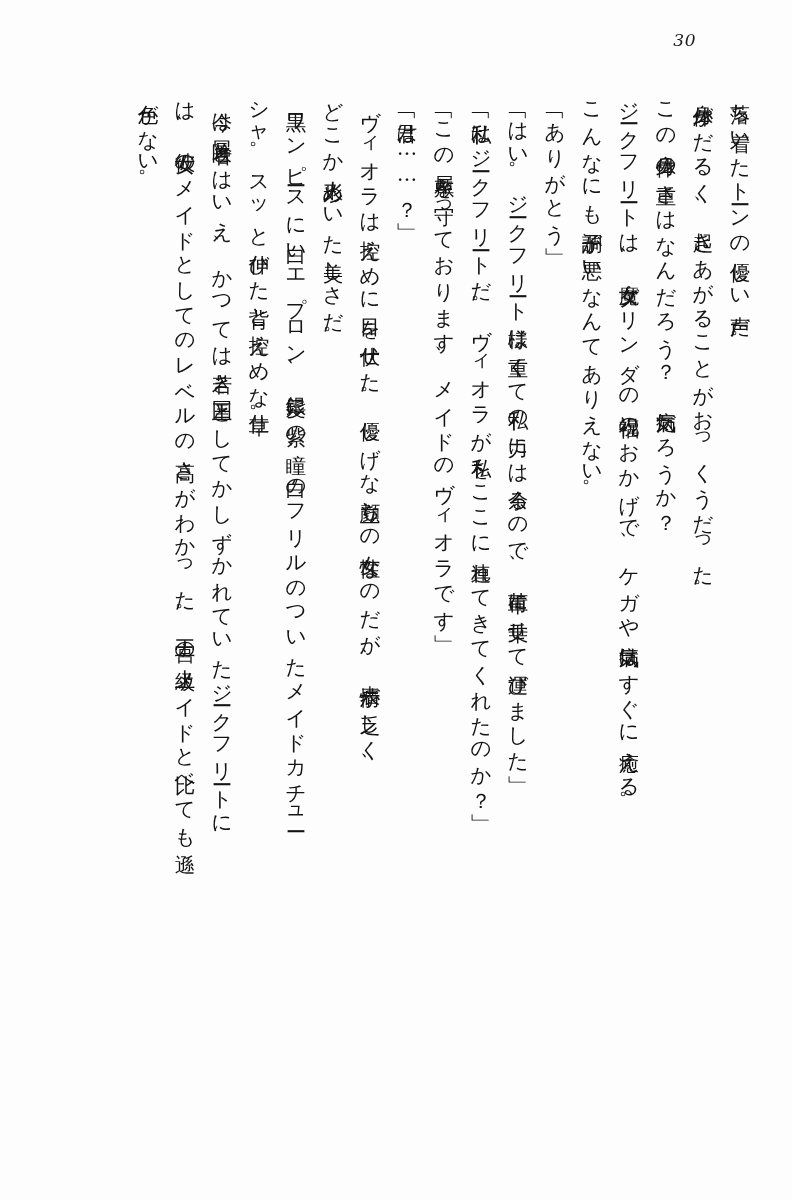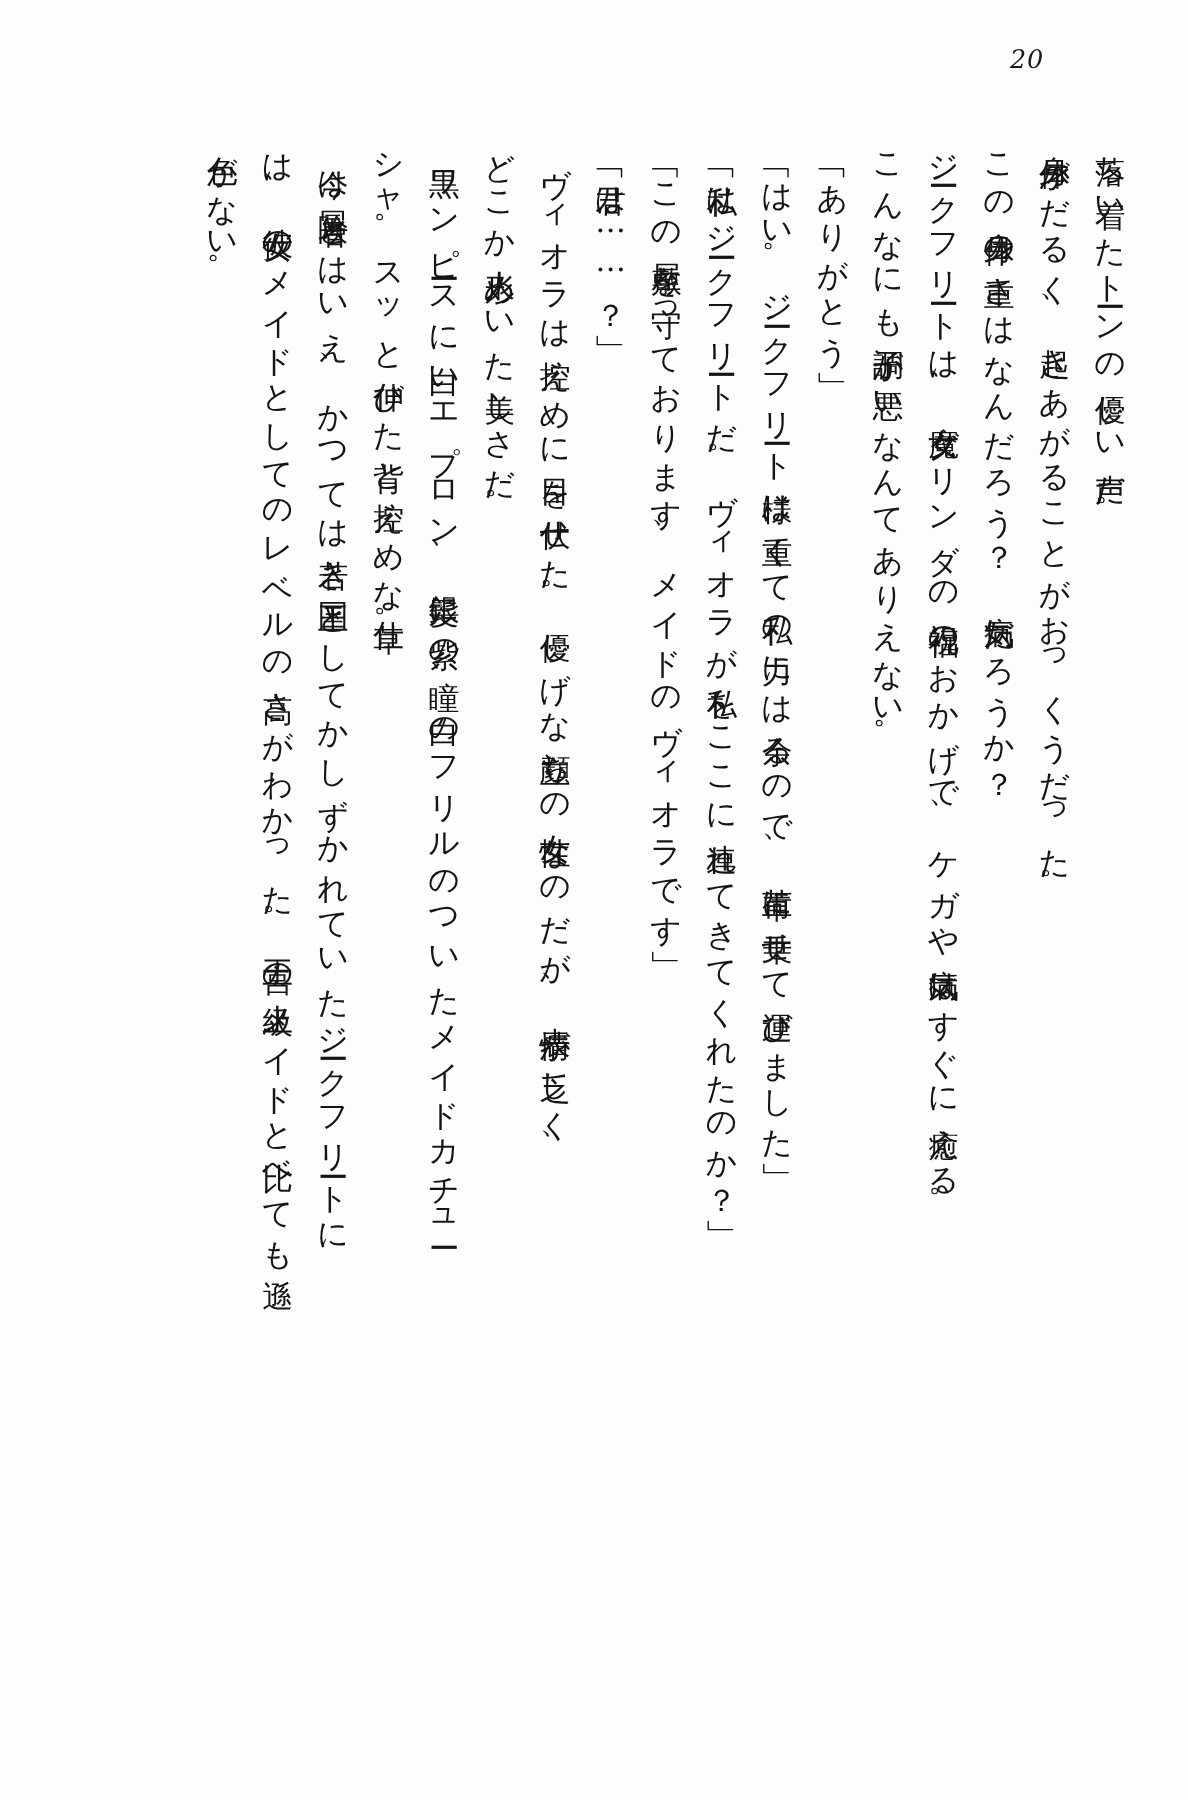--- a/index.html
+++ b/index.html
@@ -71,21 +71,21 @@
   }
   .col.indent2 {
     padding-top: 9px;
   }
 </style>
 </head>
 <body>
 
 <div class="page">
 
-  <div class="page-number">20</div>
+  <div class="page-number">30</div>
 
   <div class="body-text">
     <div class="col">落ち着いたトーンの優しい声だ。</div>
     <div class="col">身体がだるく、起きあがることがおっくうだった。</div>
     <div class="col">この身体の重さはなんだろう？　病気だろうか？</div>
     <div class="col">ジークフリートは、魔女グリンダの祝福のおかげで、ケガや病気はすぐに癒える。</div>
     <div class="col">こんなにも調子が悪いなんてありえない。</div>
     <div class="col indent">「ありがとう」</div>
     <div class="col indent">「はい。ジークフリート様は重くて私の力には余るので、荷車に乗せて運びました」</div>
     <div class="col indent">「私はジークフリートだ。ヴィオラが私をここに連れてきてくれたのか？」</div>

